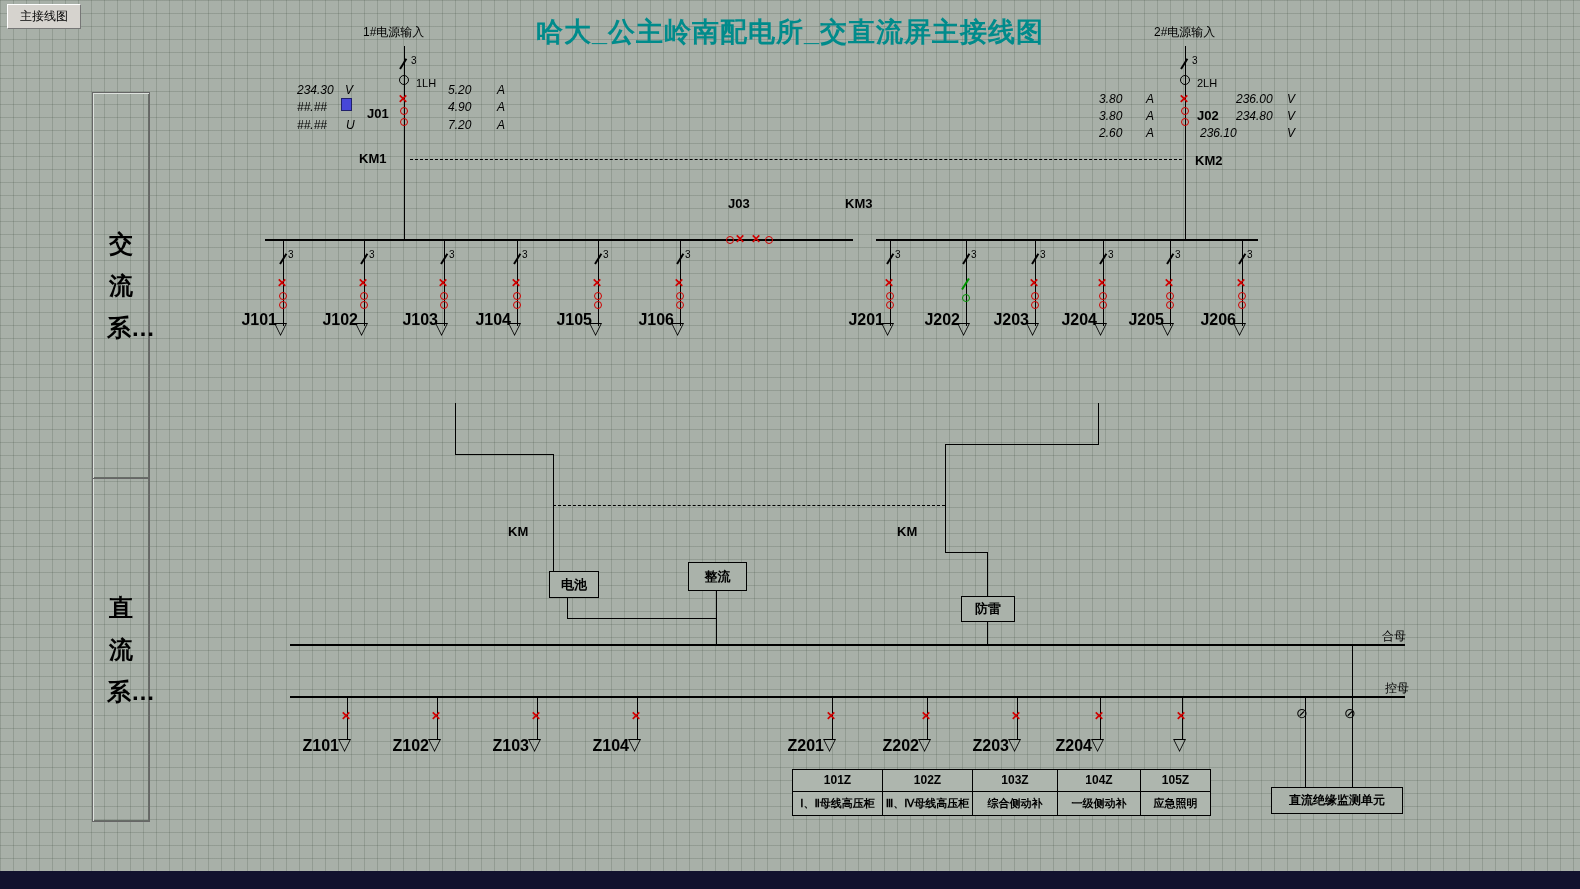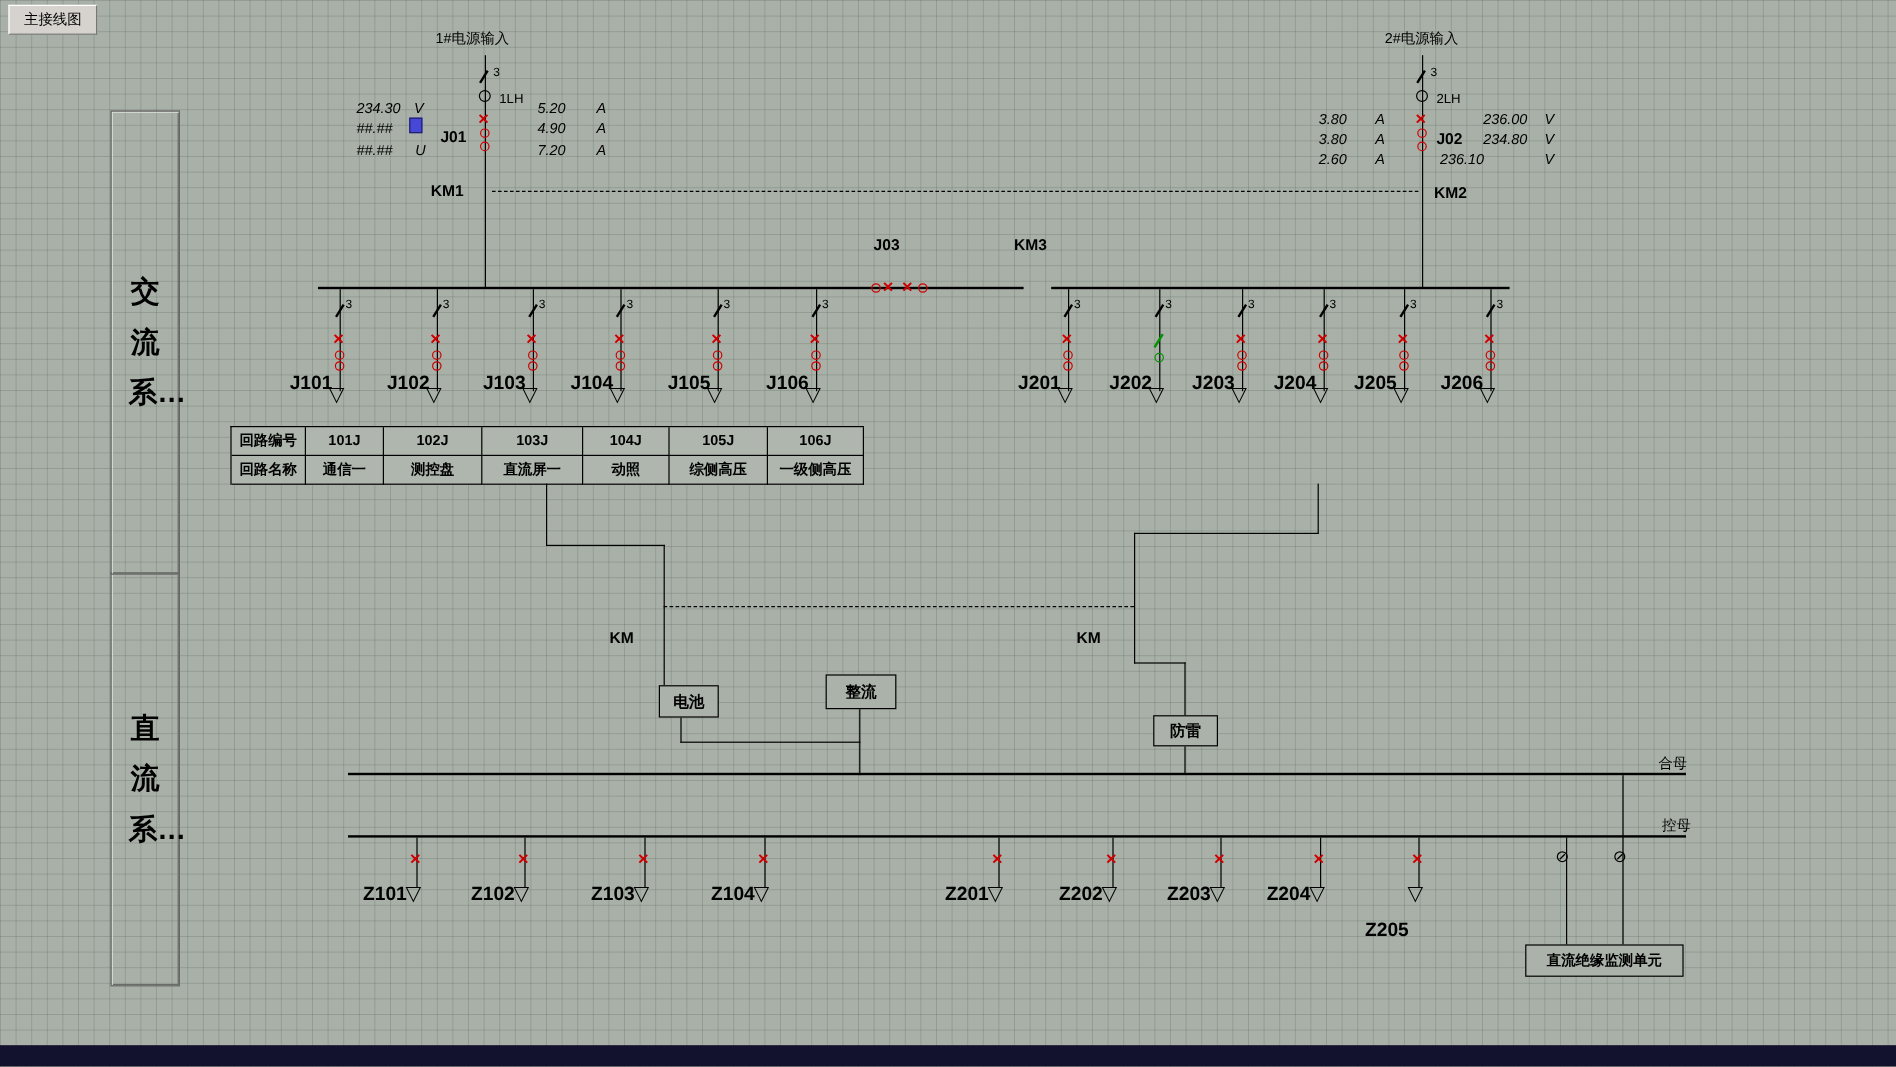--- a/index.html
+++ b/index.html
@@ -36,20 +36,21 @@
   .title{position:absolute;left:0;right:0;top:14px;text-align:center;font-size:27px;font-weight:bold;color:#008b8b;letter-spacing:1px}
   .tagr{position:absolute;width:52px;text-align:right;font-size:16px;font-weight:bold;line-height:1;white-space:nowrap}
   .bottombar{position:absolute;left:0;top:871px;width:1580px;height:18px;background:#12122e}
 </style>
 </head>
 <body>
 
 <div class="screen">
 
   <div class="tab">主接线图</div>
+  <div class="title">哈大_公主岭南配电所_交直流屏主接线图</div>
   <div class="bottombar"></div>
 
   <div class="side" style="top:477px;height:343px">
       <div class="vtext">直流系…</div>
     </div>
   <div class="side" style="top:92px;height:385px">
       <div class="vtext">交流系…</div>
     </div>
 
   <span class="lbl" style="left:363px;top:26px">1#电源输入</span>
@@ -211,36 +212,20 @@
 
   <div class="vl" style="left:1242px;top:241px;height:85px"></div>
   <div class="sl" style="left:1236px;top:258px"></div>
   <span class="lbl f10" style="left:1247px;top:250px">3</span>
   <span class="rx" style="left:1236px;top:277px">✕</span>
   <div class="rc" style="left:1238px;top:292px"></div>
   <div class="rc" style="left:1238px;top:301px"></div>
   <span class="tagr" style="left:1184px;top:312px">J206</span>
   <span class="tri" style="left:1233px;top:320px">▽</span>
 
-  <div class="tbl" style="left:192px;top:355px;grid-template-columns:62px 65px 82px 84px 72px 82px 80px;grid-auto-rows:24px">
-    <div>回路编号</div>
-    <div>101J</div>
-    <div>102J</div>
-    <div>103J</div>
-    <div>104J</div>
-    <div>105J</div>
-    <div>106J</div>
-    <div>回路名称</div>
-    <div>通信一</div>
-    <div>测控盘</div>
-    <div>直流屏一</div>
-    <div>动照</div>
-    <div>综侧高压</div>
-    <div>一级侧高压</div>
-  </div>
 
   <div class="vl" style="left:455px;top:403px;height:52px"></div>
   <div class="hl" style="left:455px;top:454px;width:99px"></div>
   <div class="vl" style="left:553px;top:454px;height:51px"></div>
   <div class="vl" style="left:1098px;top:403px;height:42px"></div>
   <div class="hl" style="left:945px;top:444px;width:154px"></div>
   <div class="vl" style="left:945px;top:444px;height:61px"></div>
   <div class="dash" style="left:553px;top:505px;width:392px"></div>
   <span class="lbl b f13" style="left:508px;top:525px">KM</span>
   <span class="lbl b f13" style="left:897px;top:525px">KM</span>
@@ -298,20 +283,32 @@
   <span class="tri" style="left:1008px;top:736px">▽</span>
   <div class="vl" style="left:1100px;top:698px;height:42px"></div>
   <span class="rx" style="left:1094px;top:710px">✕</span>
   <span class="tagr" style="left:1040px;top:738px">Z204</span>
   <span class="tri" style="left:1091px;top:736px">▽</span>
   <div class="vl" style="left:1182px;top:698px;height:42px"></div>
   <span class="rx" style="left:1176px;top:710px">✕</span>
   <span class="tagr" style="left:1122px;top:768px">Z205</span>
   <span class="tri" style="left:1173px;top:736px">▽</span>
 
+  <div class="tbl" style="left:792px;top:769px;grid-template-columns:90px 90px 85px 83px 70px;grid-template-rows:22px 24px">
+    <div>101Z</div>
+    <div>102Z</div>
+    <div>103Z</div>
+    <div>104Z</div>
+    <div>105Z</div>
+    <div class="sm">Ⅰ、Ⅱ母线高压柜</div>
+    <div class="sm">Ⅲ、Ⅳ母线高压柜</div>
+    <div class="sm">综合侧动补</div>
+    <div class="sm">一级侧动补</div>
+    <div class="sm">应急照明</div>
+  </div>
 
   <div class="vl" style="left:1305px;top:698px;height:90px"></div>
   <div class="vl" style="left:1352px;top:646px;height:142px"></div>
   <span class="pt" style="left:1296px;top:706px">⊘</span>
   <span class="pt" style="left:1344px;top:706px">⊘</span>
   <div class="box" style="left:1271px;top:787px;width:130px;height:25px;font-size:12px">
       <span>直流绝缘监测单元</span>
     </div>
 
 </div>

